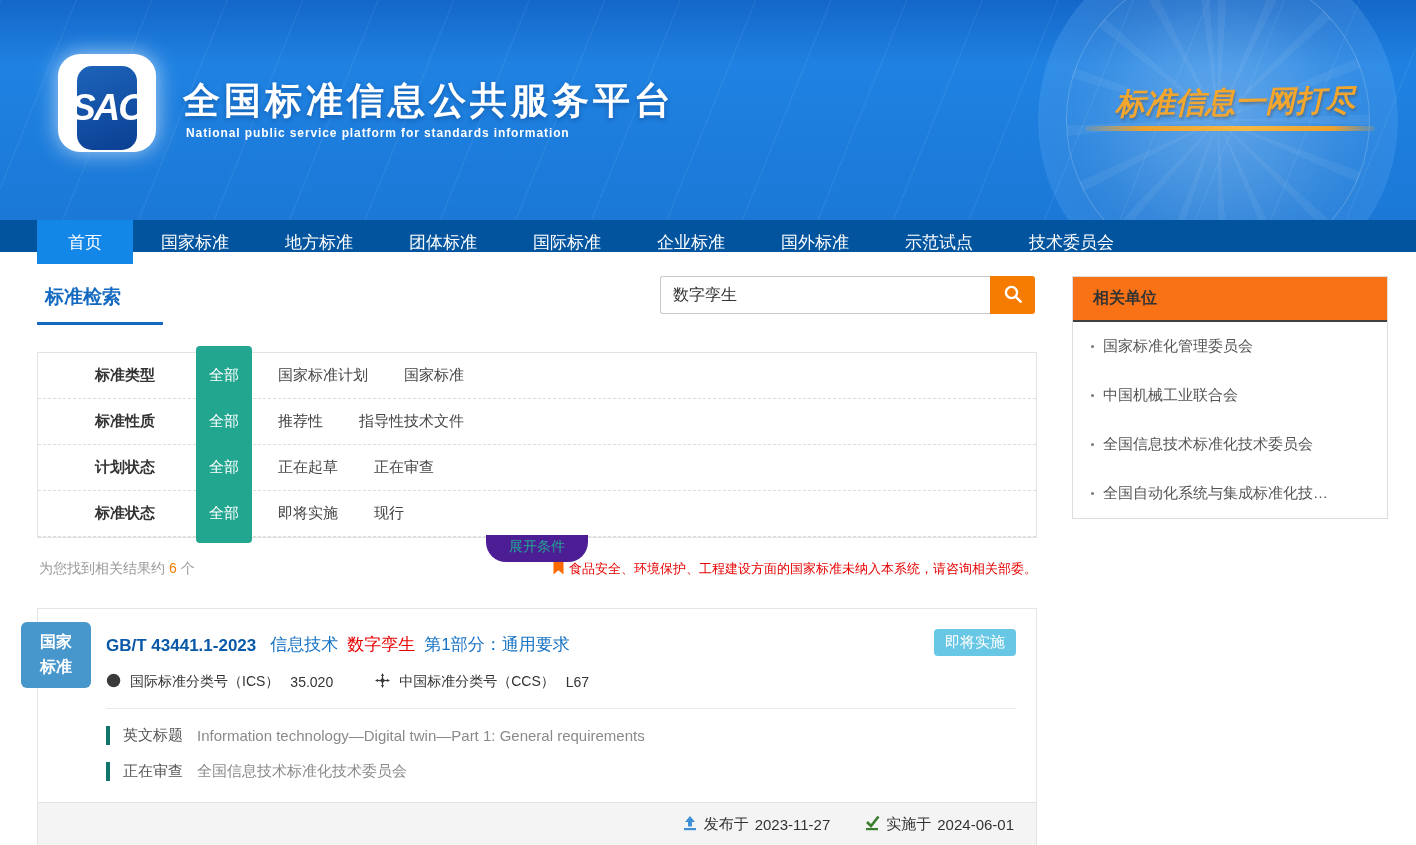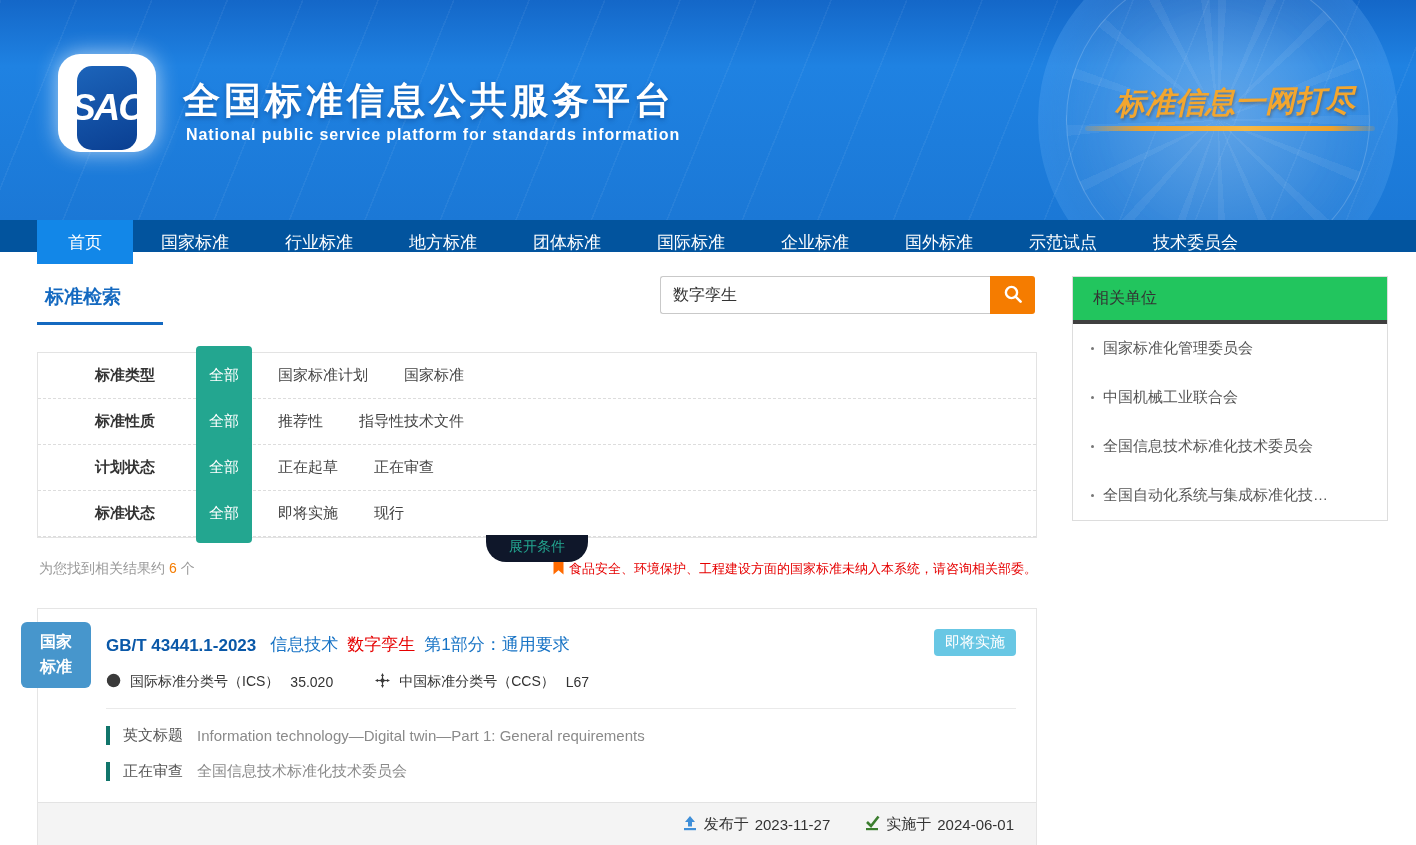--- a/index.html
+++ b/index.html
@@ -18,21 +18,21 @@
     border:1px solid rgba(255,255,255,0.18);
     background:repeating-conic-gradient(rgba(255,255,255,0.06) 0 4deg, transparent 4deg 22deg); }
   .logo { position:absolute; left:58px; top:54px; width:98px; height:98px; background:#fff;
     border-radius:22px; box-shadow:0 0 22px rgba(255,255,255,0.65); display:flex; align-items:center; justify-content:center; }
   .logo-inner { width:60px; height:84px; border-radius:15px;
     background:linear-gradient(160deg,#1c64ba 0%,#0a3f92 100%);
     display:flex; align-items:center; justify-content:center;margin-top:9px; }
   .logo-text { color:#fff; font-weight:bold; font-style:italic; font-size:37px; letter-spacing:-2px; }
   .hdr-title { position:absolute; left:183px; top:76px; color:#fff; font-size:37px; font-weight:bold;
     letter-spacing:4px; text-shadow:0 2px 5px rgba(0,40,100,0.4); white-space:nowrap; }
-  .hdr-sub { position:absolute; left:186px; top:126px; color:#fff; font-size:16px; font-weight:bold;
+  .hdr-sub { position:absolute; left:186px; top:126px; color:#fff; font-size:12px; font-weight:bold;
     letter-spacing:0.9px; white-space:nowrap; }
   .slogan { position:absolute; left:1095px; top:82px; width:280px; text-align:center;
     color:#f3a62e; font-size:30px; font-weight:bold; font-style:italic; white-space:nowrap;
     font-family:"Liberation Serif","DejaVu Serif",serif;
     text-shadow:1px 2px 3px rgba(80,40,0,0.35); transform:rotate(-1deg); }
   .slogan-bar { position:absolute; left:1085px; top:126px; width:290px; height:5px; border-radius:4px;
     background:linear-gradient(90deg, rgba(240,160,40,0.15), #eda12d 20%, #f6b844 55%, #eda12d 85%, rgba(240,160,40,0.15)); }
 
   
   .nav { height:32px; background:#02549e; display:flex; padding-left:37px; }
@@ -54,21 +54,21 @@
     cursor:pointer; display:flex; align-items:center; justify-content:center; }
 
   .filter-box { position:relative; border:1px solid #e3e3e3; margin-top:12px; }
   .filter-row { display:flex; align-items:center; height:46px; padding-left:57px; border-bottom:1px dashed #ddd; }
   .filter-row:last-child { border-bottom:none; }
   .filter-label { width:101px; font-weight:bold; color:#333; font-size:15px; }
   .badge-all { background:#23a690; color:#fff; font-size:15px; padding:20px 13px; border-radius:4px;
     margin-right:26px; cursor:pointer; }
   .filter-opt { color:#444; font-size:15px; margin-right:36px; cursor:pointer; }
   .expand-pill { position:absolute; left:50%; top:100%; transform:translate(-50%,-2px);
-    background:#0f172a; color:#23a690; font-size:14px; padding:3px 23px 6px; border-radius:0 0 20px 20px;
+    background:#4c1d95; color:#23a690; font-size:14px; padding:3px 23px 6px; border-radius:0 0 20px 20px;
     cursor:pointer; white-space:nowrap; }
 
   .results-info { display:flex; justify-content:space-between; align-items:center; margin-top:22px; }
   .count { color:#9a9a9a; font-size:14px; padding-left:2px; }
   .count .num { color:#f57c00; margin:0 4px; }
   .notice { display:flex; align-items:center; gap:5px; color:#e60000; font-size:13px; }
 
   .result-card { position:relative; margin-top:30px; border:1px solid #e5e5e5; }
   .card-badge { position:absolute; left:-17px; top:13px; width:70px; height:66px; background:#4796cc;
     border-radius:6px; color:#fff; font-weight:bold; font-size:16px; text-align:center;
@@ -88,21 +88,21 @@
   .dbar { width:4px; height:19px; background:#11756b; margin-right:13px; }
   .dlabel { color:#555; font-size:15px; margin-right:14px; white-space:nowrap; }
   .dvalue { color:#8a8a8a; font-size:15px; }
   .card-footer { margin-top:15px; background:#f4f4f4; border-top:1px solid #e3e3e3; height:44px;
     display:flex; align-items:center; justify-content:flex-end; gap:34px; padding-right:22px;
     font-size:15px; color:#333; }
   .date-group { display:flex; align-items:center; gap:6px; }
 
   
   .sidebar { width:316px; border:1px solid #ddd; }
-  .sidebar-header { background:#22c55e; border-bottom:4px solid #404040; font-weight:normal; font-size:16px;
+  .sidebar-header { background:#f97316; border-bottom:2px solid #404040; font-weight:bold; font-size:16px;
     color:#333; padding:11px 20px; }
   .sidebar-item { display:flex; align-items:center; gap:9px; padding:15px 18px; color:#555; font-size:15px;
     cursor:pointer; white-space:nowrap; overflow:hidden; }
   .dot { width:3px; height:3px; background:#777; border-radius:50%; flex:none; }
 </style>
 </head>
 <body>
 
 <header class="site-header">
   <div class="hdr-globe"></div>
@@ -113,21 +113,20 @@
   </div>
   <div class="hdr-title">全国标准信息公共服务平台</div>
   <div class="hdr-sub">National public service platform  for standards information</div>
   <div class="slogan">标准信息一网打尽</div>
   <div class="slogan-bar"></div>
 </header>
 
 <nav class="nav">
   <div class="nav-tab active">首页</div>
   <div class="nav-tab">国家标准</div>
-  <div class="nav-tab">行业标准</div>
   <div class="nav-tab">地方标准</div>
   <div class="nav-tab">团体标准</div>
   <div class="nav-tab">国际标准</div>
   <div class="nav-tab">企业标准</div>
   <div class="nav-tab">国外标准</div>
   <div class="nav-tab">示范试点</div>
   <div class="nav-tab">技术委员会</div>
 </nav>
 
 <div class="content">

